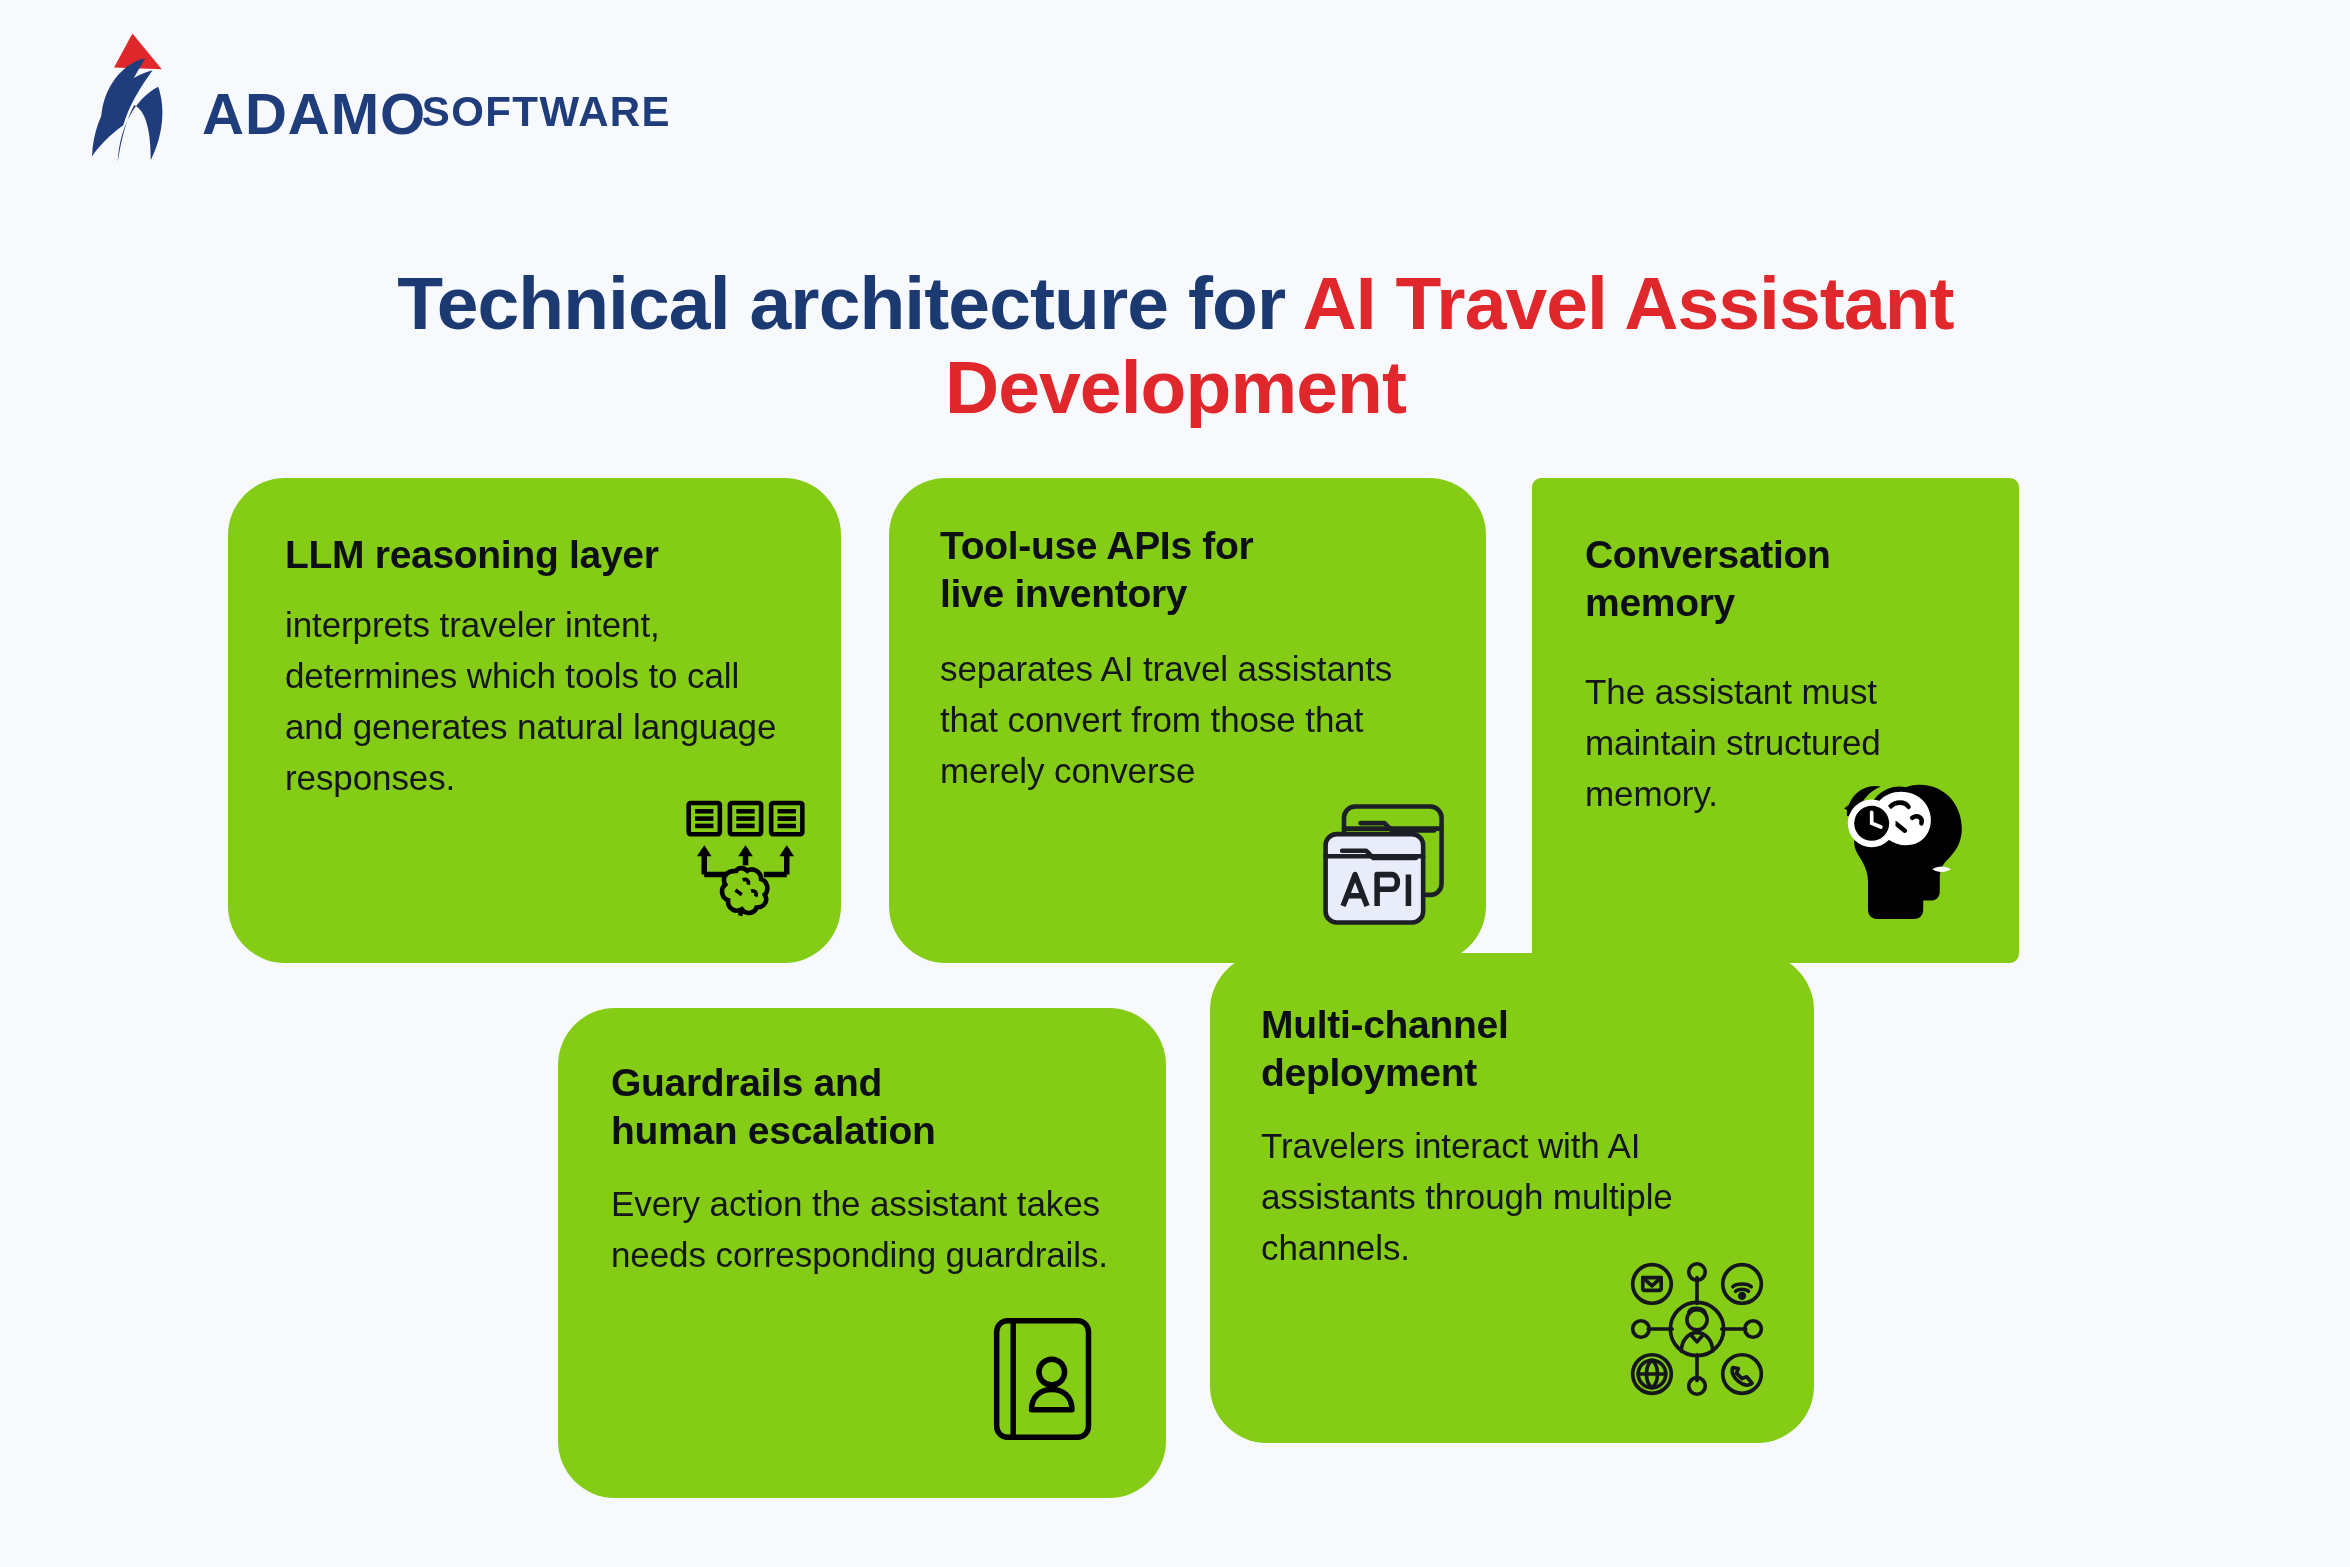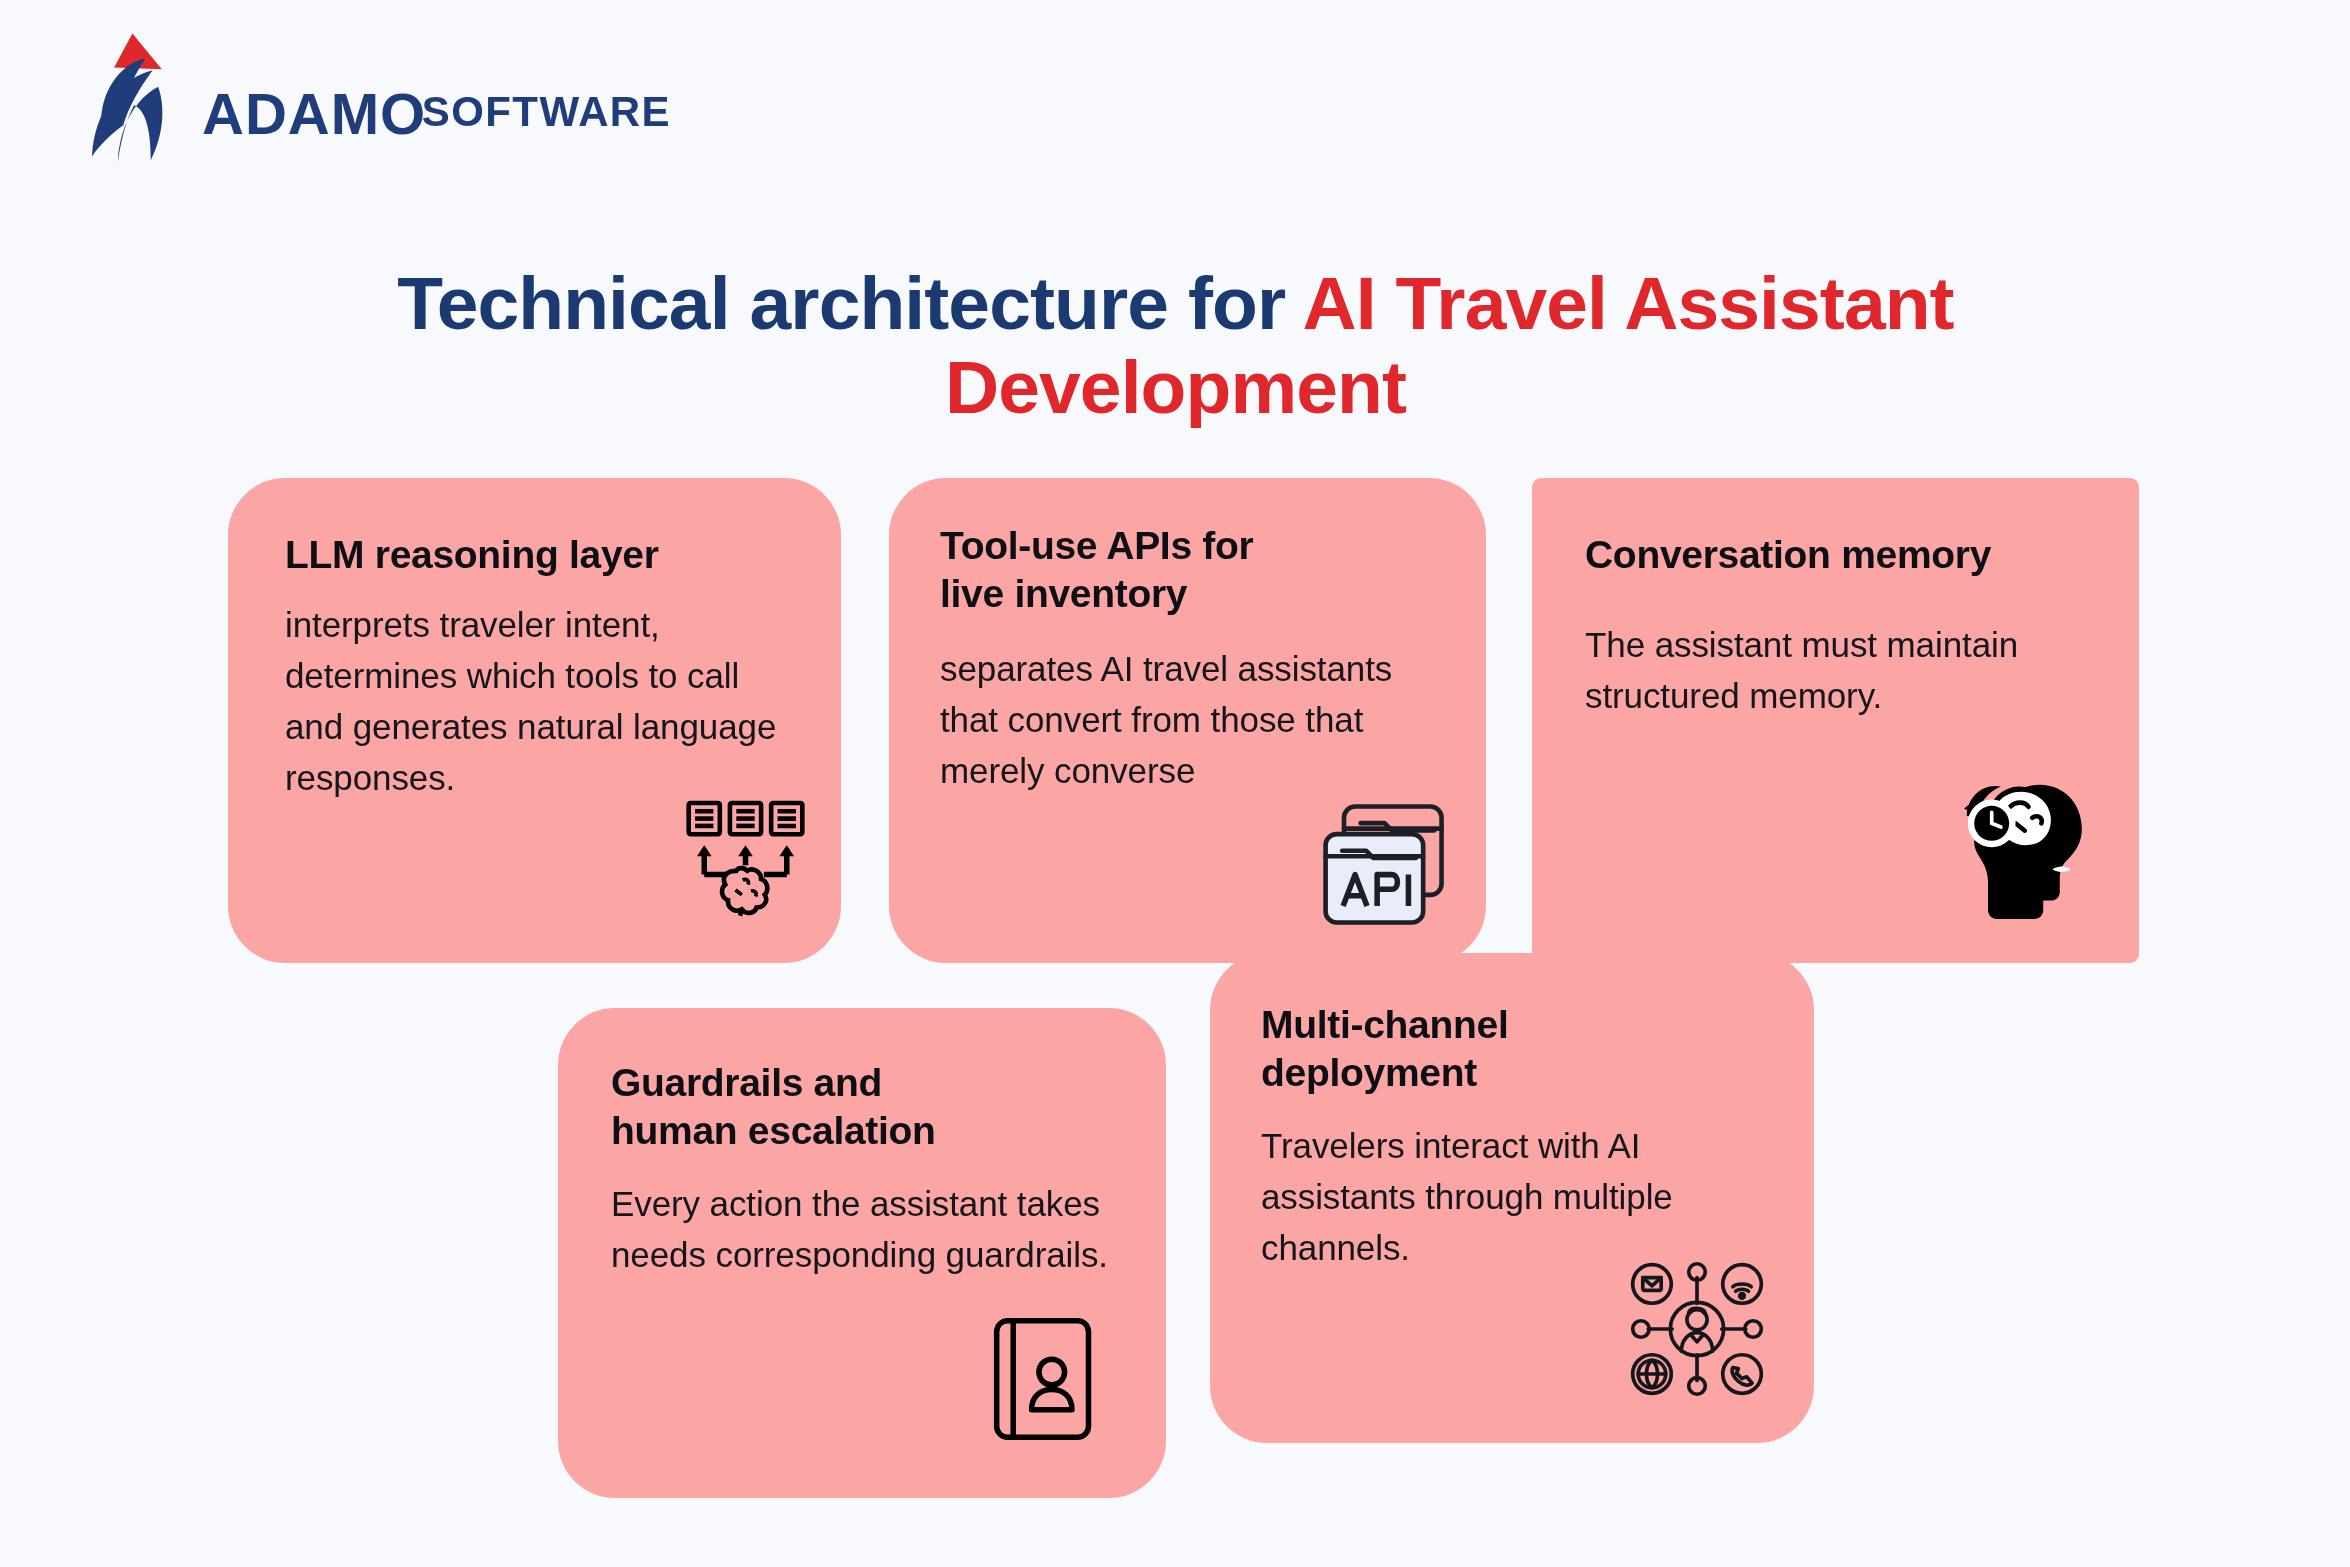--- a/index.html
+++ b/index.html
@@ -67,21 +67,21 @@
     letter-spacing: -0.9px;
     color: #1b3a72;
     padding: 0 331px;
     box-sizing: border-box;
   }
   .title-accent { color: #e0272c; }
 
   
   .card {
     position: absolute;
-    background: #fca5a5;
+    background: #84cc16;
     border-radius: 57px;
     box-sizing: border-box;
     overflow: hidden;
   }
   .card-title {
     font-family: "Liberation Sans", sans-serif;
     font-weight: bold;
     font-size: 39px;
     line-height: 1.22;
     color: #0d0f14;
@@ -97,21 +97,21 @@
     letter-spacing: -0.1px;
   }
   .card-icon {
     position: absolute;
     display: block;
   }
 
   
   #card-llm        { left: 228px;  top: 478px;  width: 613px;  height: 485px; padding: 53px 57px 0 57px; }
   #card-tooluse    { left: 889px;  top: 478px;  width: 597px;  height: 485px; padding: 44px 51px 0 51px; }
-  #card-memory     { left: 1532px; top: 478px;  width: 607px;  height: 485px; padding: 53px 53px 0 53px; border-radius: 9px; }
+  #card-memory     { left: 1532px; top: 478px;  width: 487px;  height: 485px; padding: 53px 53px 0 53px; border-radius: 9px; }
   #card-guardrails { left: 558px;  top: 1008px; width: 608px;  height: 490px; padding: 51px 53px 0 53px; }
   #card-multich    { left: 1210px; top: 953px; width: 604px;  height: 490px; padding: 48px 51px 0 51px; }
 
   #card-llm .card-title        { margin: 0 0 20px 0; }
   #card-tooluse .card-title    { margin: 0 0 26px 0; }
   #card-memory .card-title     { margin: 0 0 40px 0; }
   #card-guardrails .card-title { margin: 0 0 24px 0; }
   #card-multich .card-title    { margin: 0 0 24px 0; }
 
   #icon-llm    { right: 35px;  bottom: 46px;  width: 121px; height: 118px; }

